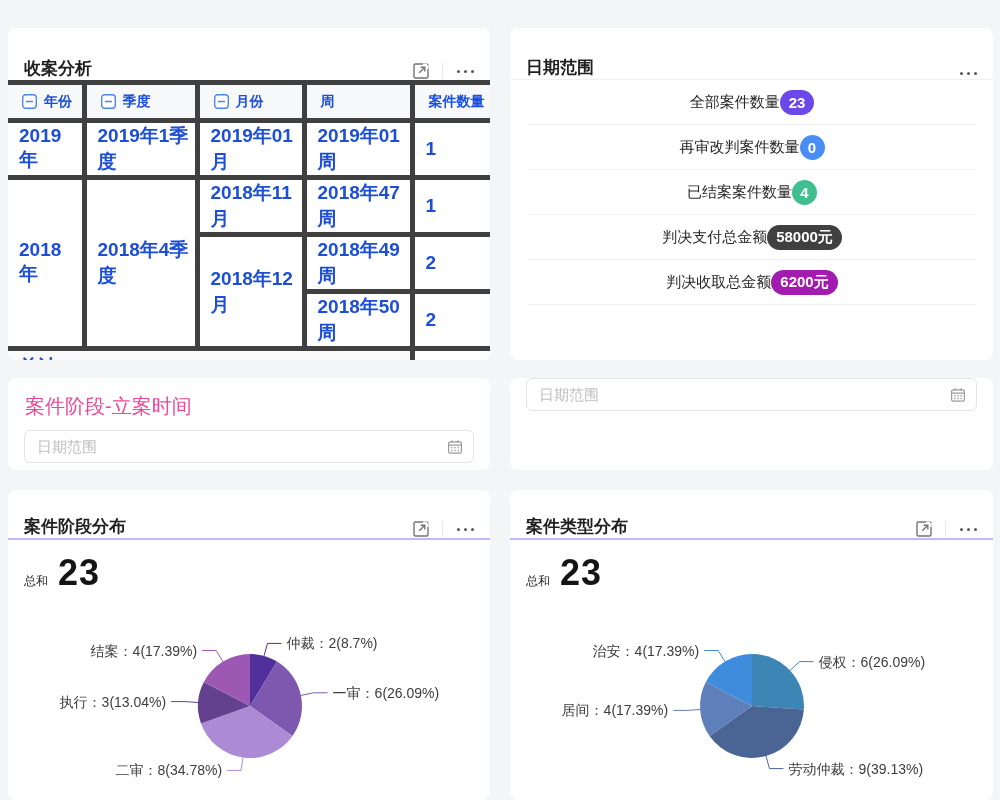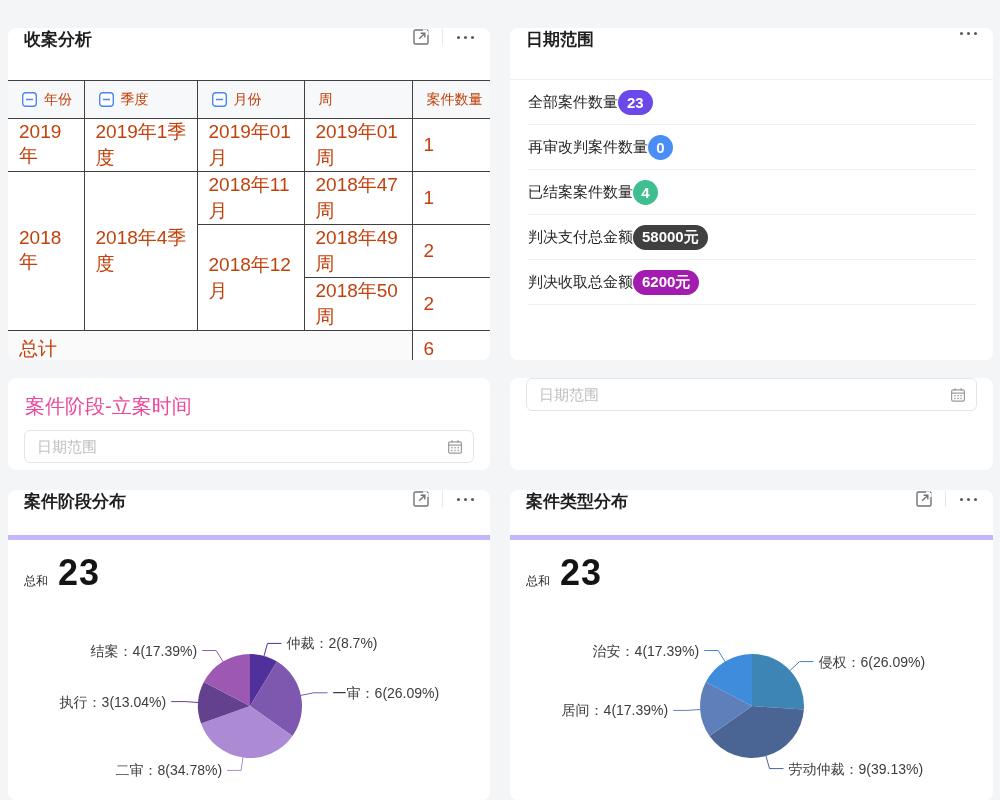--- a/index.html
+++ b/index.html
@@ -8,50 +8,50 @@
     width:1000px; height:800px; position:relative; overflow:hidden;
     background:#F4F5F7;
     font-family:"Liberation Sans","DejaVu Sans",sans-serif;
     color:#262626;
   }
   .card {
     position:absolute; background:#FFFFFF; border-radius:8px; overflow:hidden;
   }
   
   .card-header {
-    height:52px; display:flex; align-items:flex-start; justify-content:space-between;
+    height:52px; display:flex; align-items:flex-end; justify-content:space-between;
     padding:0 14px 0 16px;
   }
-  .card-header.h50 { height:50px; border-bottom:5px solid #c4b5fd; }
+  .card-header.h50 { height:50px; border-bottom:2px solid #c4b5fd; }
   .card-header.bordered { border-bottom:1px solid #F0F0F0; }
   .card-title { font-size:17px; font-weight:700; color:#1F1F1F; }
   .header-actions { display:flex; align-items:center; }
   .vdiv { width:1px; height:16px; background:#E8E8E8; margin:0 12px; }
   .dots { display:flex; gap:4px; align-items:center; padding:4px 2px; cursor:pointer; }
   .dots i { width:3px; height:3px; border-radius:50%; background:#595959; display:block; }
   .expand-btn { display:flex; cursor:pointer; }
   
   table.pivot { border-collapse:collapse; width:100%; table-layout:fixed; }
   table.pivot th, table.pivot td {
-    border:1px solid #404040; font-weight:400; text-align:left;
-    font-size:14px; color:#c2410c; padding:0 4px 0 11px;
+    border:5px solid #404040; font-weight:700; text-align:left;
+    font-size:14px; color:#1d4ed8; padding:0 4px 0 11px;
   }
   table.pivot th {
     background:#F7F8FA; height:38px; padding-left:14px;
   }
   table.pivot th .th-inner { display:flex; align-items:center; gap:7px; }
   table.pivot td { height:36px; font-size:19px; background:#fff; }
   table.pivot tr.total td { background:#FAFAFA; }
   table.pivot tr.total td.val { background:#FFFFFF; }
   table.pivot th:first-child, table.pivot td:first-child { border-left:none; }
   table.pivot th:last-child, table.pivot td:last-child { border-right:none; }
   
   .stat-row {
     height:45px; margin:0 17px 0 18px; display:flex; align-items:center;
-    justify-content:flex-start; border-bottom:1px solid #F0F0F0;
+    justify-content:center; border-bottom:1px solid #F0F0F0;
   }
   .stat-label { font-size:15px; color:#262626; }
   .badge {
     display:inline-flex; align-items:center; justify-content:center;
     height:25px; min-width:25px; border-radius:13px; padding:0 9px;
     color:#fff; font-size:15px; font-weight:700;
   }
   .badge.round { padding:0; width:25px; }
   
   .filter-label { font-size:20px; color:#ec4899; margin:15px 16px 10px 17px; }

